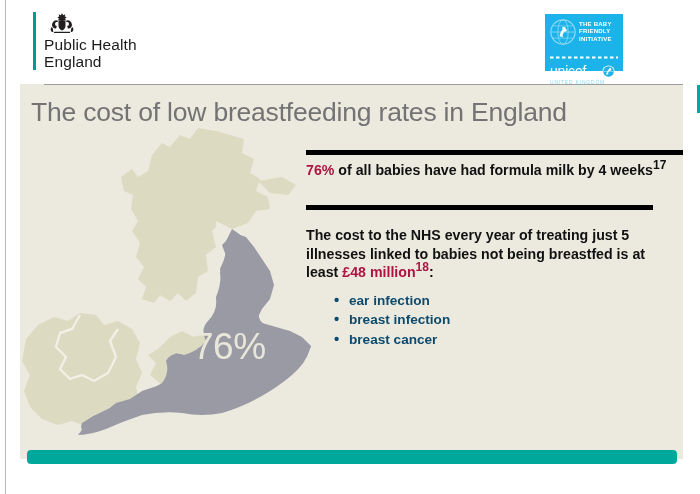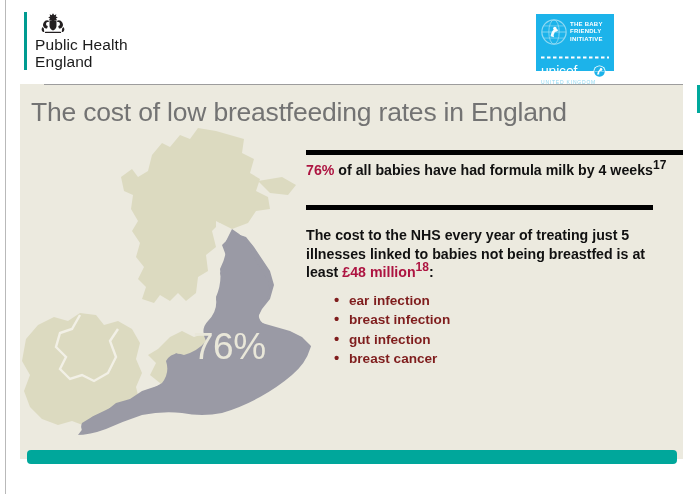--- a/index.html
+++ b/index.html
@@ -11,21 +11,21 @@
     overflow:hidden;
   }
 
   
   #left-rule {
     position:absolute; left:5px; top:0; width:1px; height:494px;
     background:#b9b9b9;
   }
 
   
-  #header { position:absolute; left:0; top:0; width:624px; height:84px; }
+  #header { position:absolute; left:9px; top:0; width:624px; height:84px; }
 
   #phe-logo {
     position:absolute; left:24px; top:12px;
     display:flex; align-items:stretch;
   }
   #phe-bar { width:3px; background:#009b91; margin-right:8px; }
   #phe-text-wrap { display:flex; flex-direction:column; }
   #phe-crest { height:22px; width:36px; margin-bottom:2px; }
   #phe-name {
     font-size:15.5px; line-height:17px; color:#1b1b1b;
@@ -93,21 +93,21 @@
   sup { font-size:12px; vertical-align:super; line-height:0; }
 
   #block-2 { margin-top:26px; }
   #para-2 {
     font-size:14.2px; line-height:18.5px; color:#111111; font-weight:bold;
     margin-top:16px; width:356px;
   }
 
   #bullets { margin:9px 0 0 28px; }
   #bullets li {
-    font-size:13.6px; line-height:19.5px; color:#7f1d1d; font-weight:bold;
+    font-size:13.6px; line-height:19.5px; color:#0c4a6e; font-weight:bold;
     list-style:none; position:relative; padding-left:15px;
   }
   #bullets li::before {
     content:"\2022"; position:absolute; left:0; top:-1px; font-size:15px;
   }
   .sub-note { display:block; font-weight:bold; }
 
   
   #footer-bar {
     position:absolute; left:27px; top:450px; width:650px; height:14px;
@@ -214,19 +214,18 @@
     <div class="stat-line"><span class="accent">76%</span><span> of all babies have had formula milk by 4 weeks</span><sup>17</sup></div>
   </div>
 
   <div id="block-2">
     <div id="rule-2" class="rule-black"></div>
     <div id="para-2"><span>The cost to the NHS every year of treating just 5 illnesses linked to babies not being breastfed is at least </span><span class="accent">£48 million</span><sup class="accent">18</sup><span>:</span></div>
 
     <ul id="bullets">
       <li><span>ear infection</span></li>
       <li><span>breast infection</span></li>
-      <li><span>gut infection</span></li>
       <li><span>breast cancer</span></li>
     </ul>
   </div>
 </div>
 
 <div id="footer-bar"></div>
 
 </body></html>

